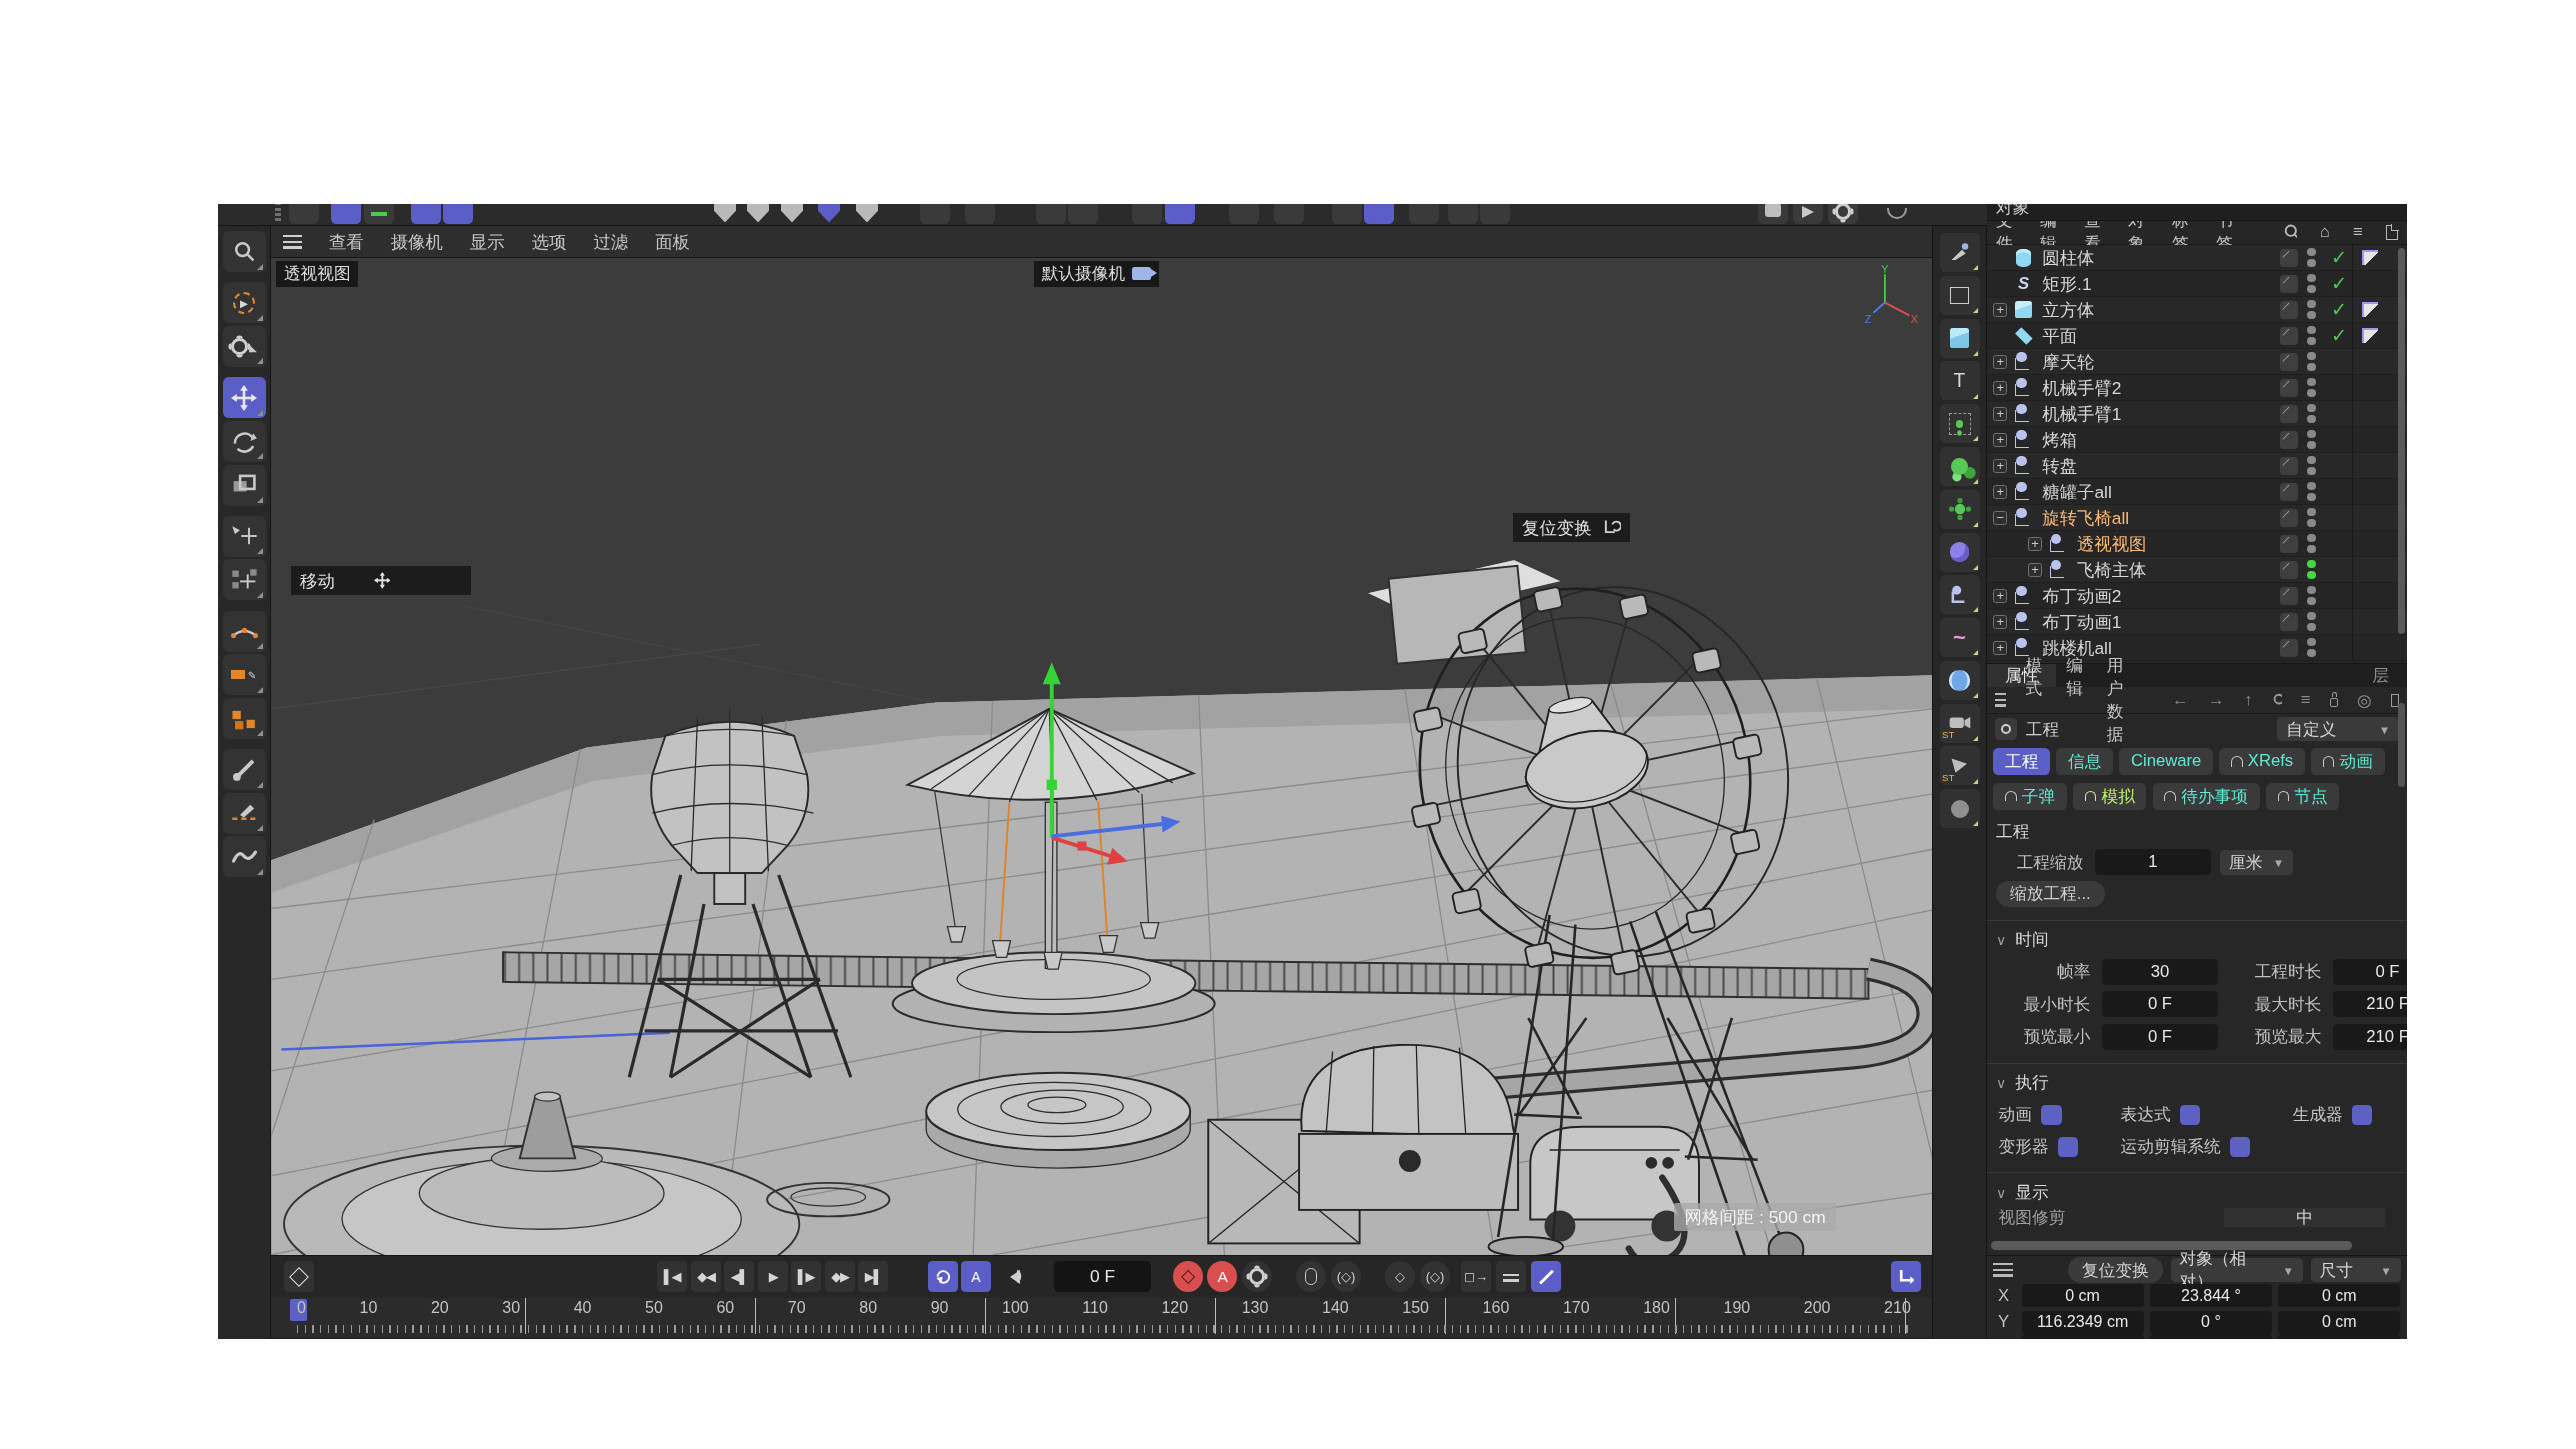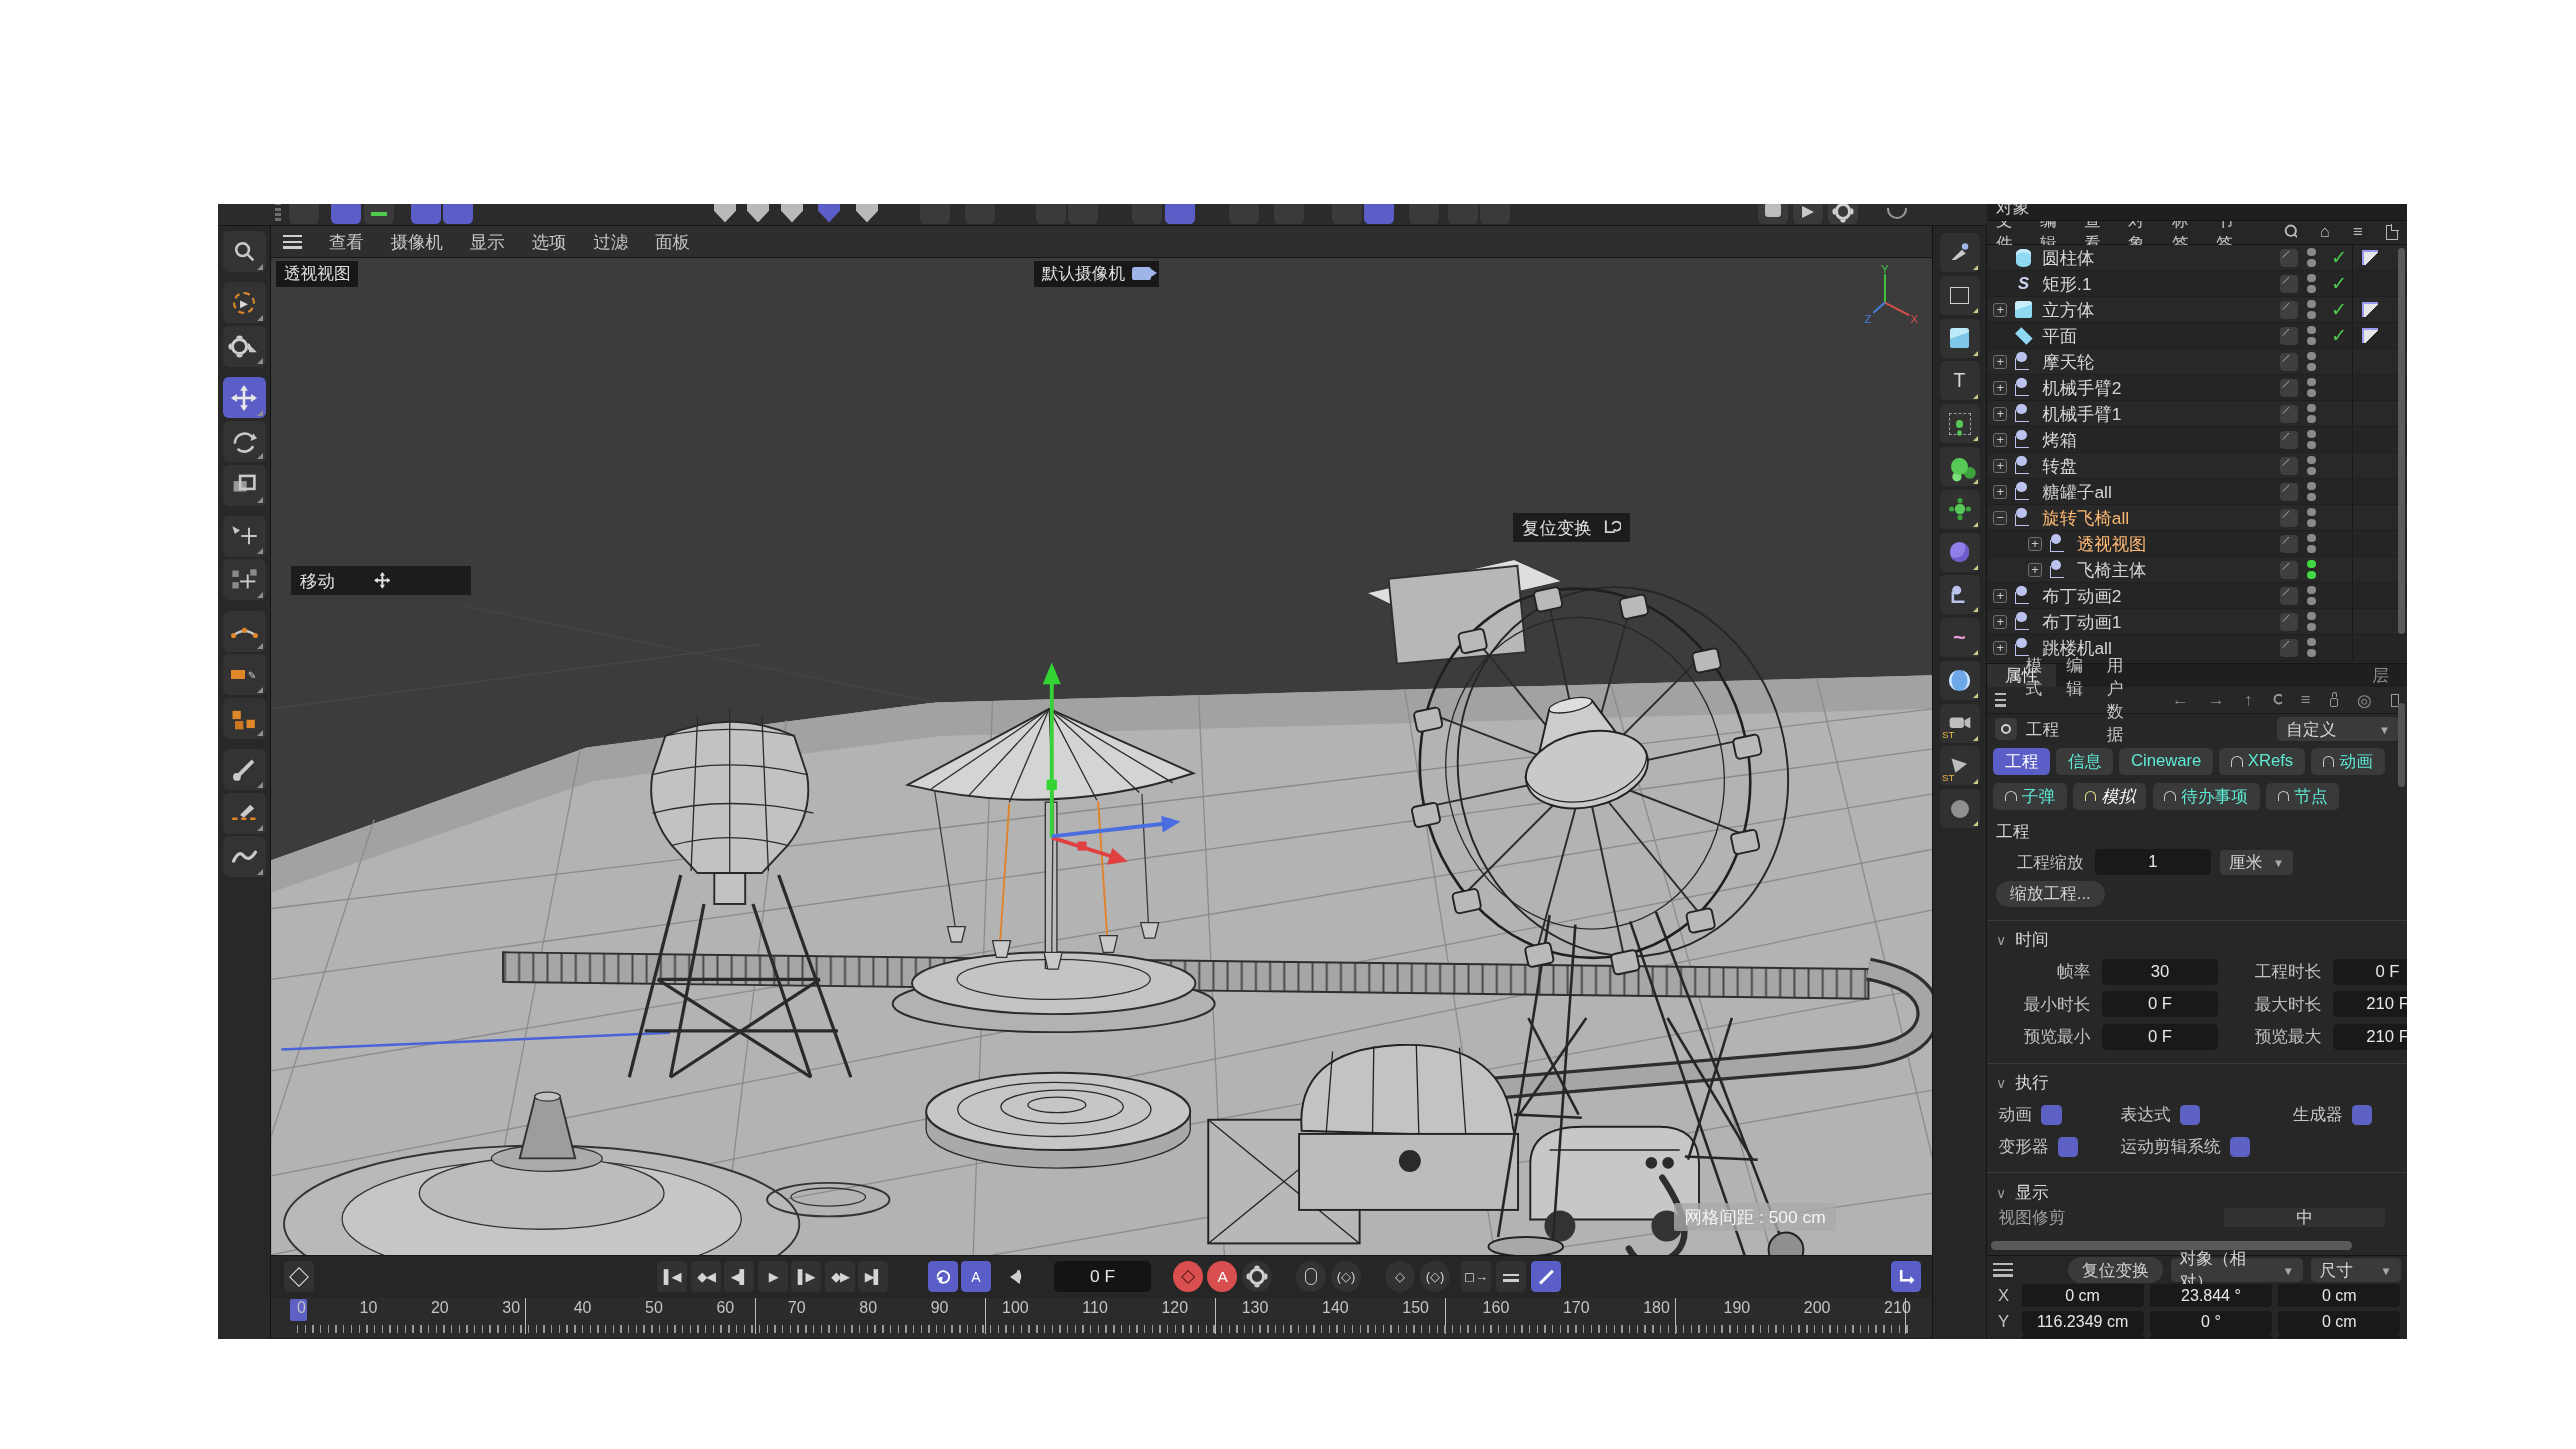--- a/index.html
+++ b/index.html
@@ -105,21 +105,21 @@
   .attr-menu{height:27px;display:flex;align-items:center;gap:19.3px;padding:0 7.7px;color:#c6c6c6;border-bottom:0.6px solid #1a1a1a;}
   .attr-menu .sp{flex:1;}
   .dimg{color:#8a8a8a;}
   .objrow{height:30px;display:flex;align-items:center;gap:9px;padding:0 7.7px;}
   .gearbadge{width:22px;height:22px;background:#3a3a3a;border-radius:4.5px;display:flex;align-items:center;justify-content:center;}
   .dd{background:#3a3a3a;border-radius:4.5px;height:24.5px;display:flex;align-items:center;gap:10.3px;padding:0 9px;color:#d6d6d6;}
   .dd .car{font-size:11.6px;color:#a8a8a8;}
   .chips{display:flex;gap:6.4px;padding:3.9px 6.4px;flex-wrap:nowrap;}
   .chip{height:27px;background:#3a3a3a;border-radius:5.2px;display:flex;align-items:center;gap:5.2px;padding:0 11.6px;color:#5eead4;white-space:nowrap;}
   .chip.active{background:#5b5ec6;color:#fff;}
-  .chip.warn{color:#ffffff;font-style:italic;}
+  .chip.warn{color:#bef264;}
   .bell{display:none;width:11.6px;height:10.3px;border:1.9px solid #c9c9c9;border-bottom:none;border-radius:6.4px 6.4px 0 0;}
   .chip.hasbell .bell{display:block;}
   .chip.warn .bell{border-color:#e6e68a;}
   .sect{padding:6.4px 9px 1.3px;color:#d8d8d8;}
   .scalerow{display:flex;align-items:center;gap:9px;padding:5.2px 9px;}
   .field{background:#191919;border-radius:4.5px;height:26px;display:flex;align-items:center;justify-content:center;color:#e8e8e8;}
   .pillbtn{background:#3a3a3a;border-radius:13px;height:26px;display:flex;align-items:center;justify-content:center;padding:0 14px;color:#d2d2d2;}
   .divider{border-top:1.3px solid #3a3a3a;margin:7.7px 0 0;}
   .secthead{display:flex;align-items:center;gap:9px;padding:7.7px 9px 2.6px;color:#d8d8d8;}
   .caret{color:#9a9a9a;font-size:14px;}

